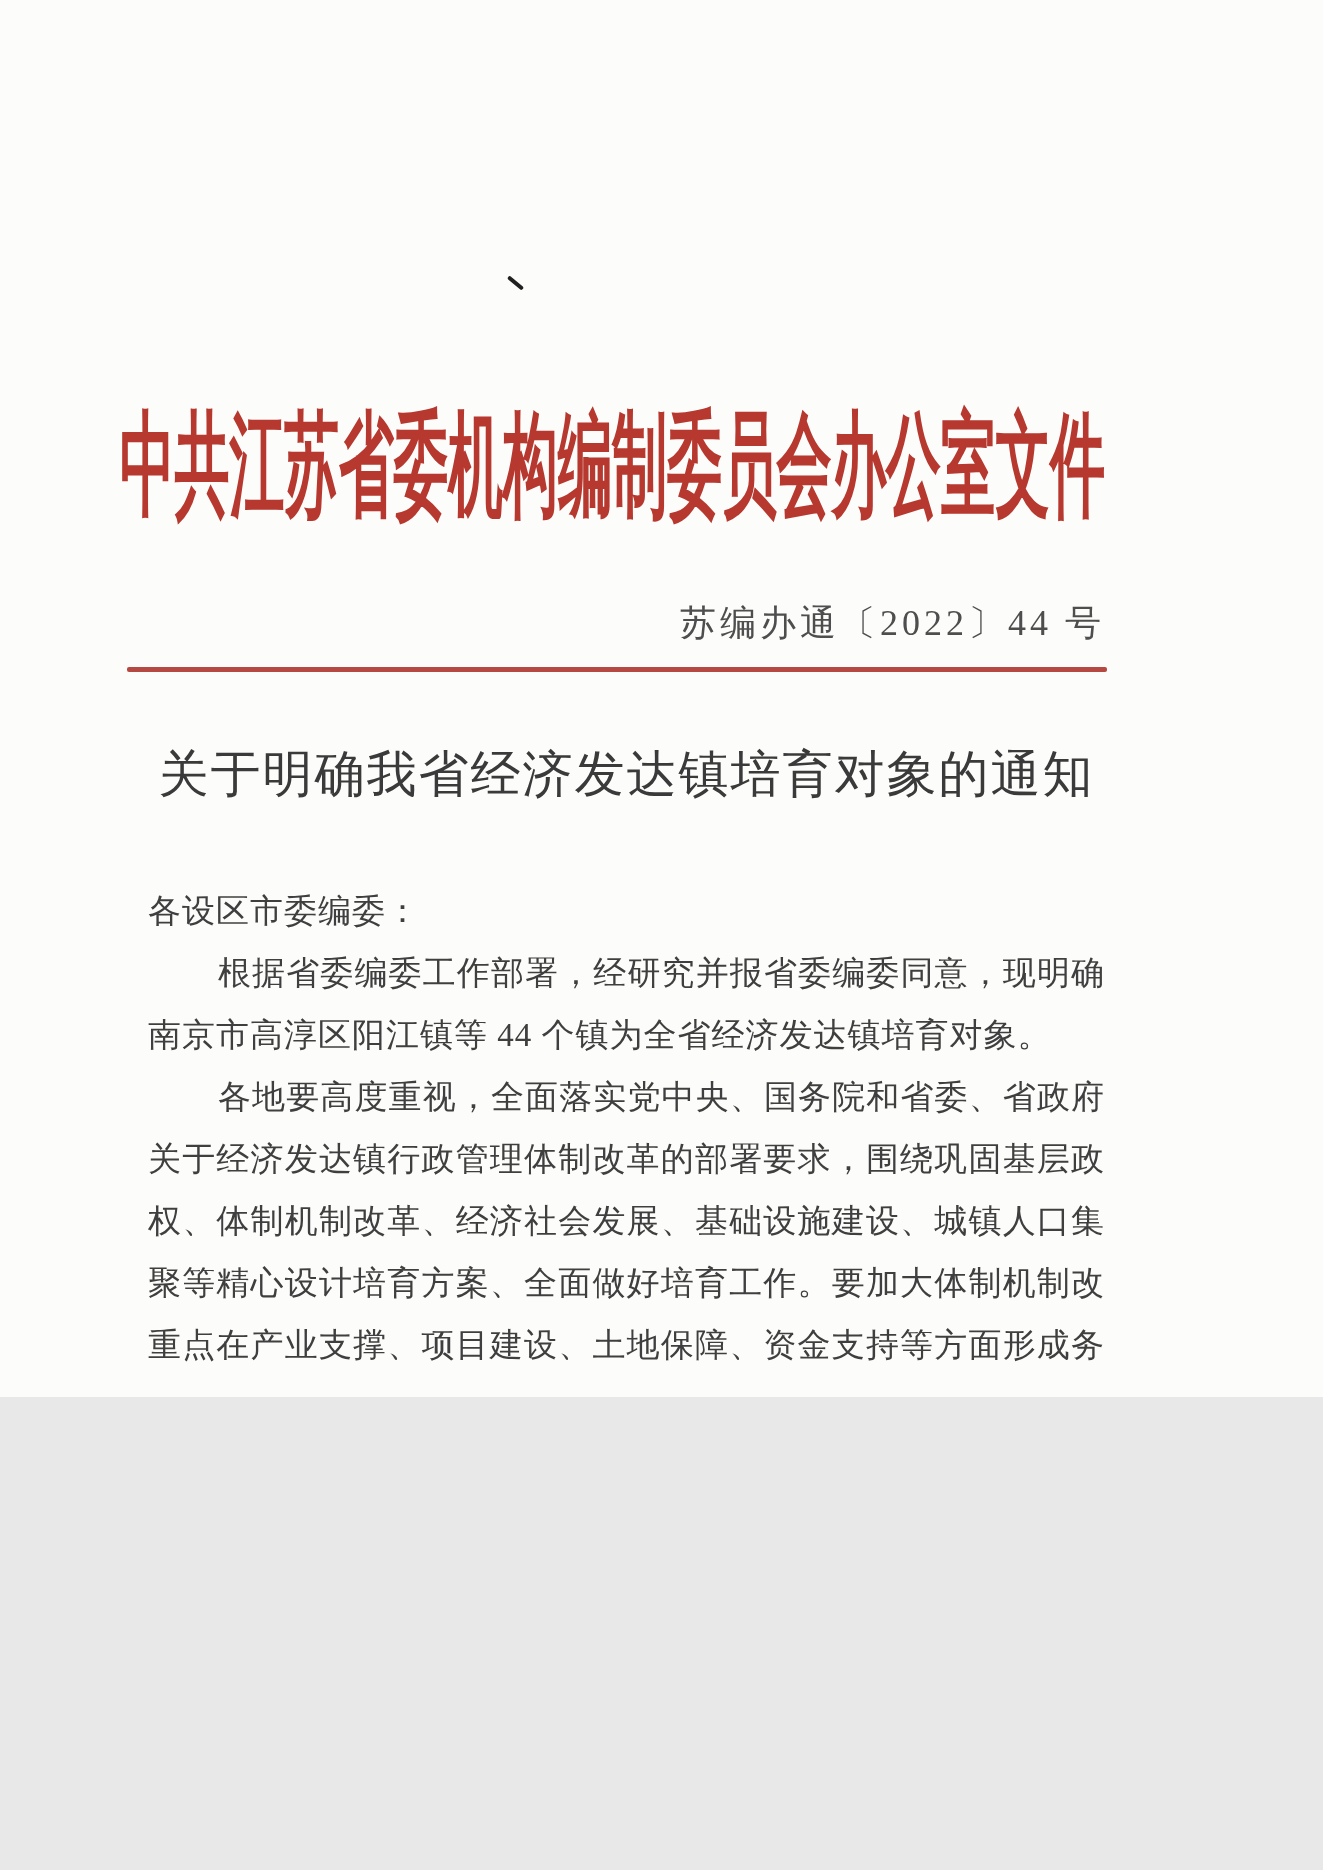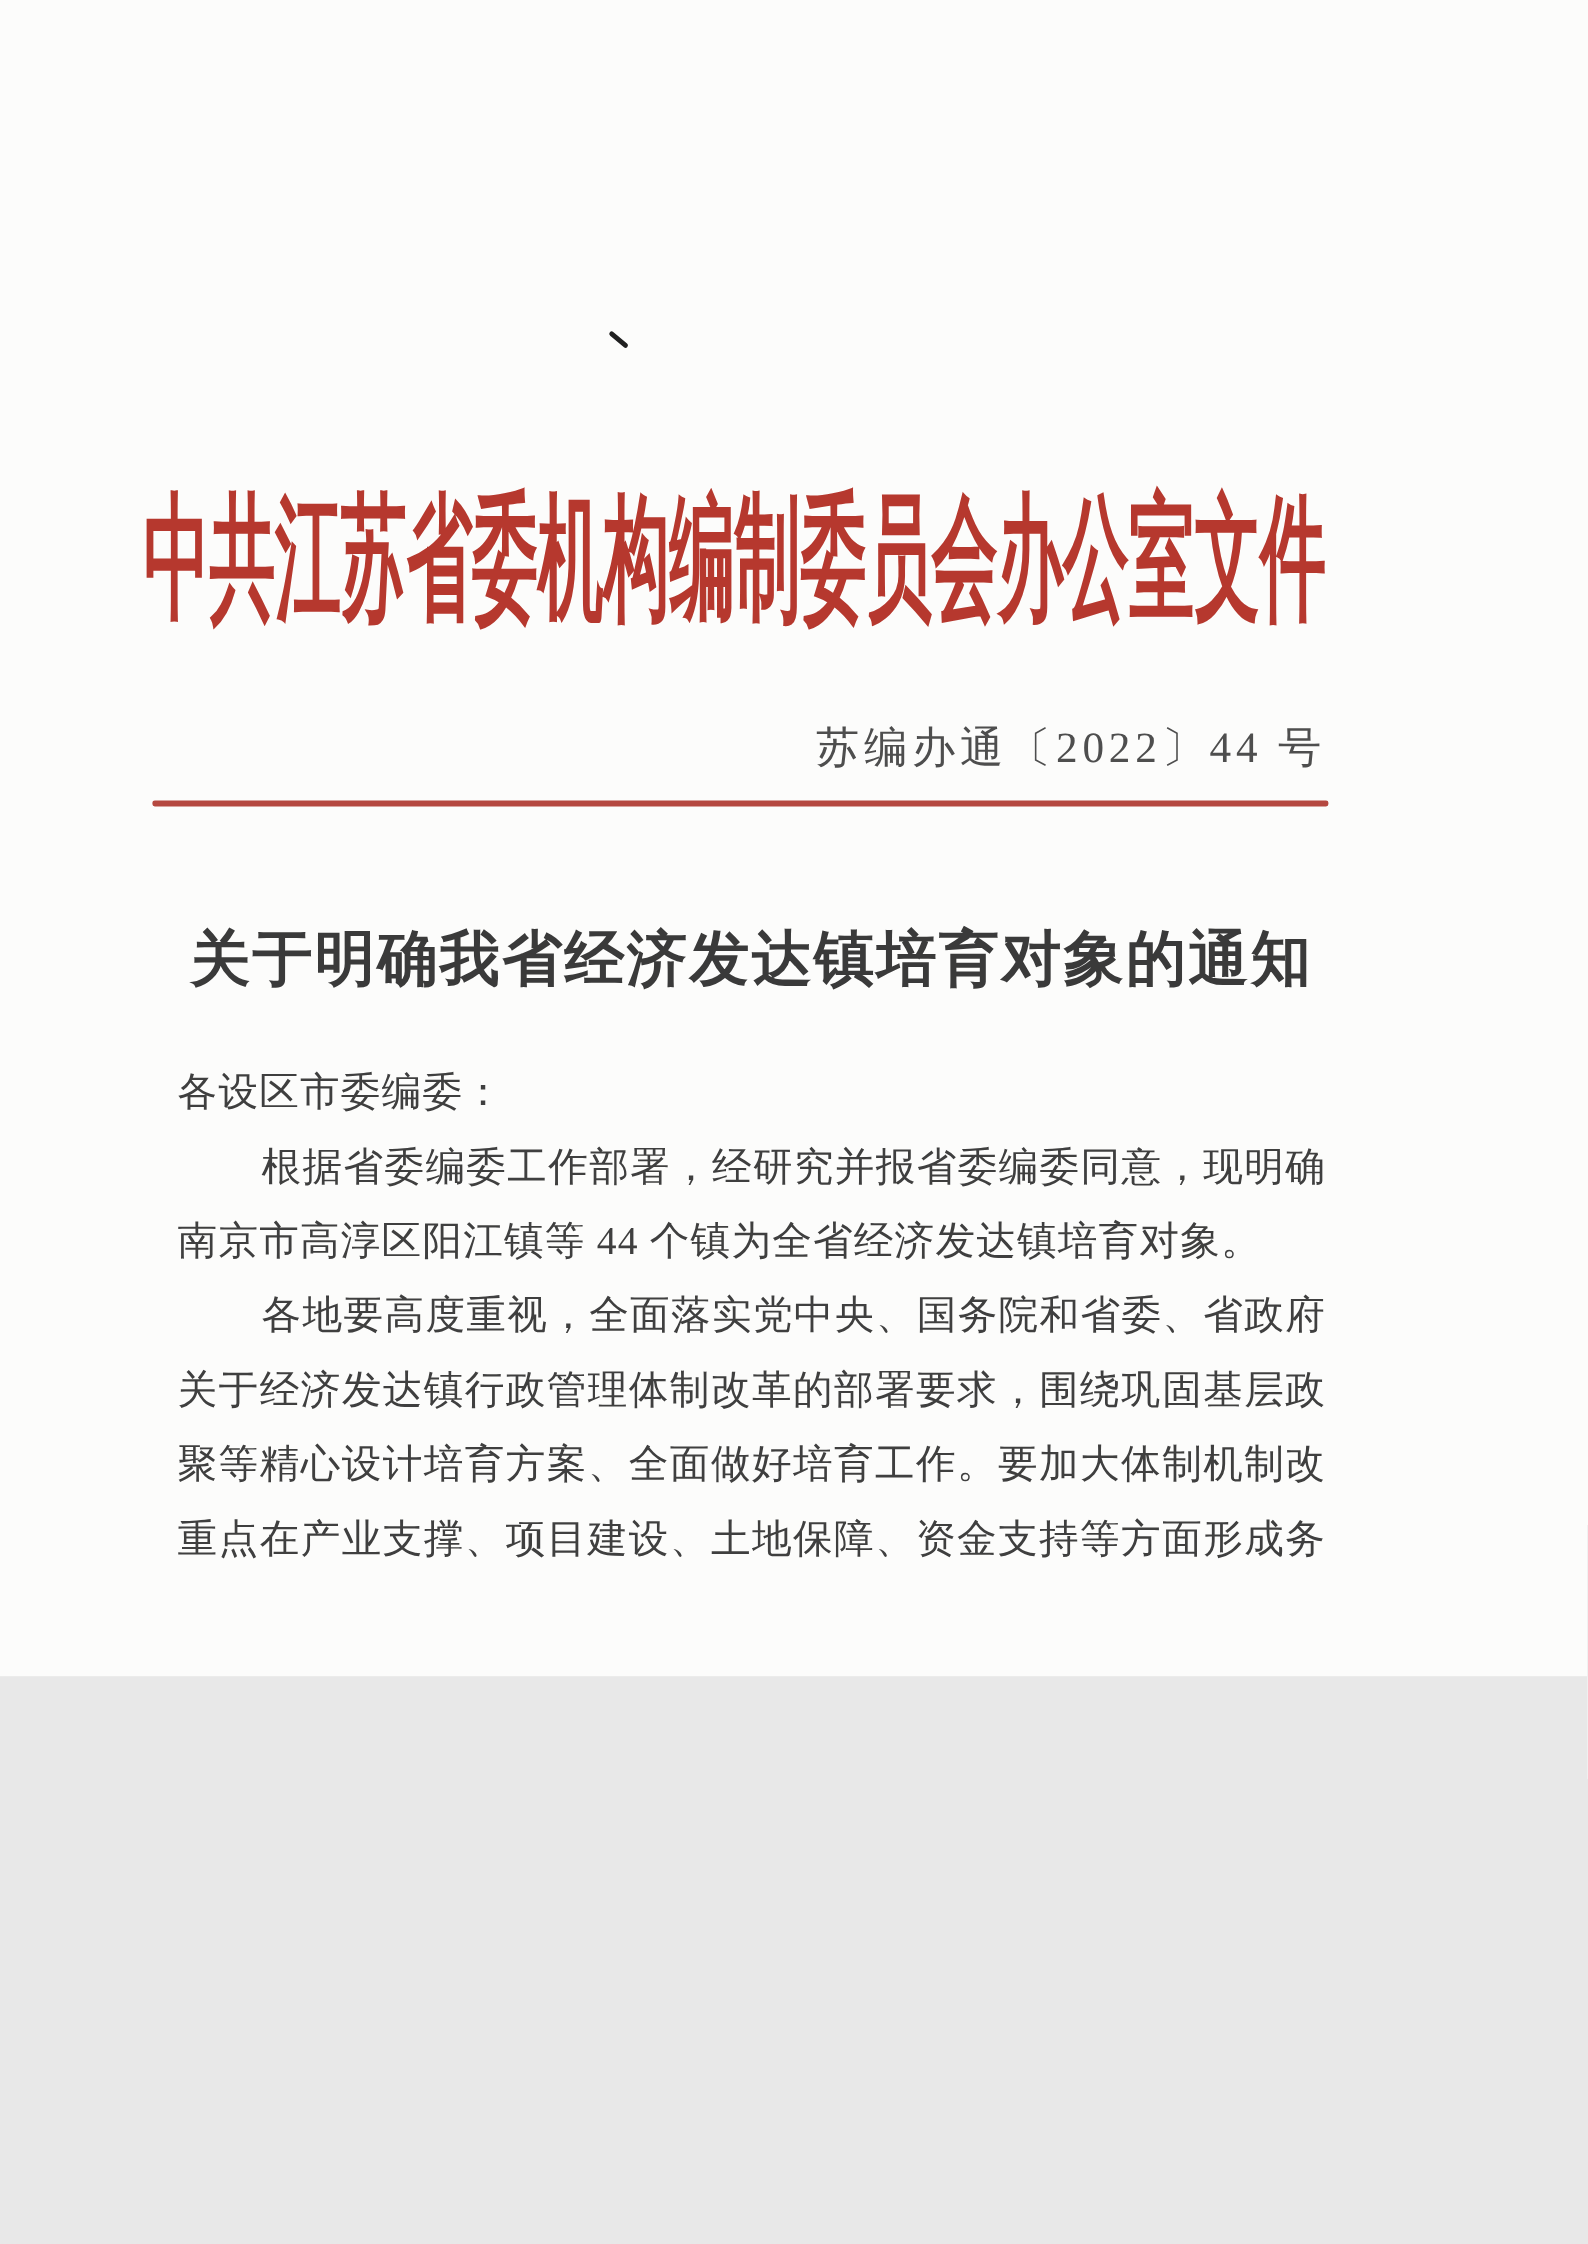--- a/index.html
+++ b/index.html
@@ -45,24 +45,23 @@
     background: var(--rule-red, #b54840);
     border-radius: 2px;
   }
   .notice-title {
     position: absolute;
     left: 148px; top: 742px;
     width: 957px;
     text-align: center;
     font-size: 50px;
     line-height: 64px;
-    font-weight: bold;
+    font-weight: normal;
     letter-spacing: 2px;
     color: var(--title-text, #3a3a3a);
-    margin-top: 25px;
   }
   .body-block {
     position: absolute;
     left: 148px; top: 880px;
     width: 957px;
     font-size: 33px;
     color: var(--body-text, #3f3f3f);
     letter-spacing: 1px;
   }
   .line {
@@ -107,20 +106,21 @@
   <div class="red-rule"></div>
 
   <div class="notice-title">关于明确我省经济发达镇培育对象的通知</div>
 
   <div class="body-block">
     <div class="line start">各设区市委编委：</div>
     <div class="line indent">根据省委编委工作部署，经研究并报省委编委同意，现明确</div>
     <div class="line end">南京市高淳区阳江镇等 44 个镇为全省经济发达镇培育对象。</div>
     <div class="line indent">各地要高度重视，全面落实党中央、国务院和省委、省政府</div>
     <div class="line">关于经济发达镇行政管理体制改革的部署要求，围绕巩固基层政</div>
+    <div class="line">权、体制机制改革、经济社会发展、基础设施建设、城镇人口集</div>
     <div class="line">聚等精心设计培育方案、全面做好培育工作。要加大体制机制改</div>
     <div class="line">重点在产业支撑、项目建设、土地保障、资金支持等方面形成务</div>
   </div>
 
   <div class="scan-smudge"></div>
 
   <div class="page-num">— 1 —</div>
 
 </div>
 

